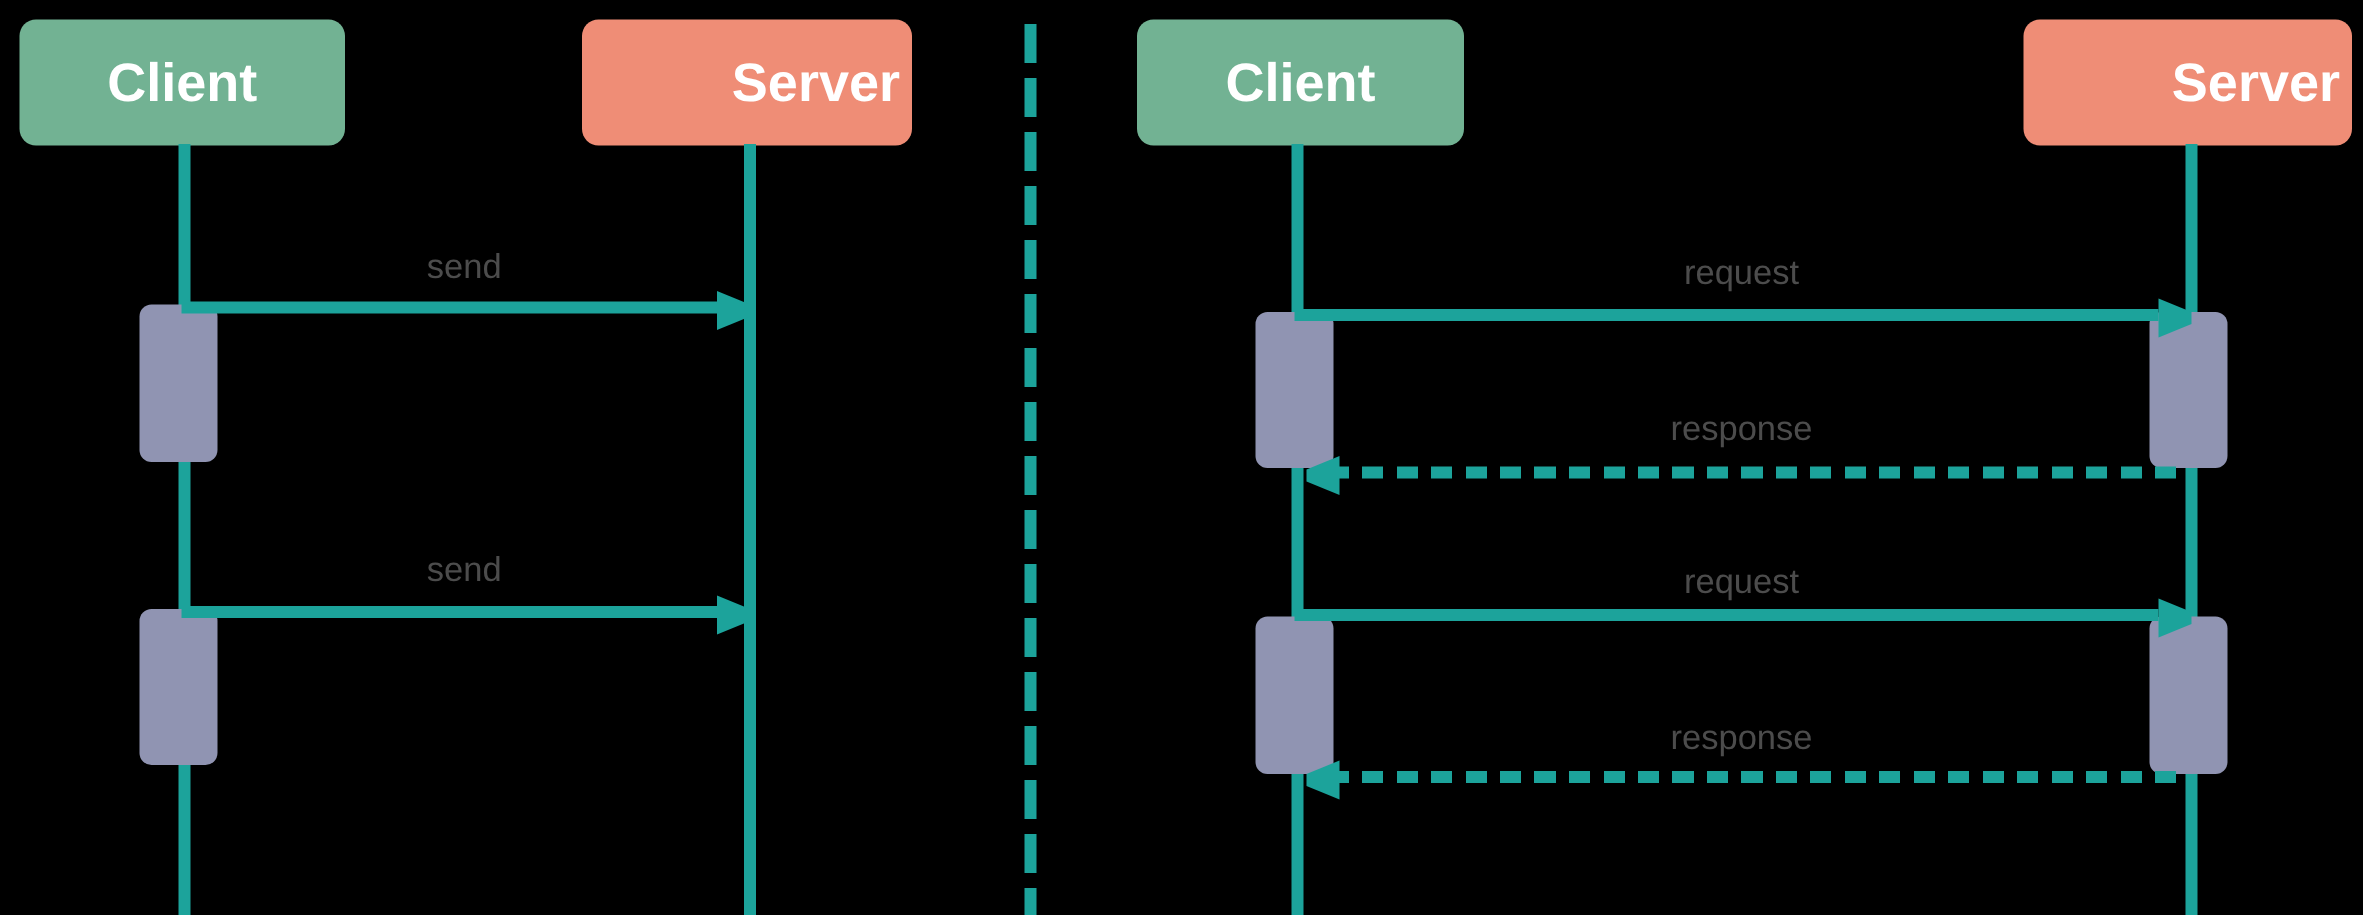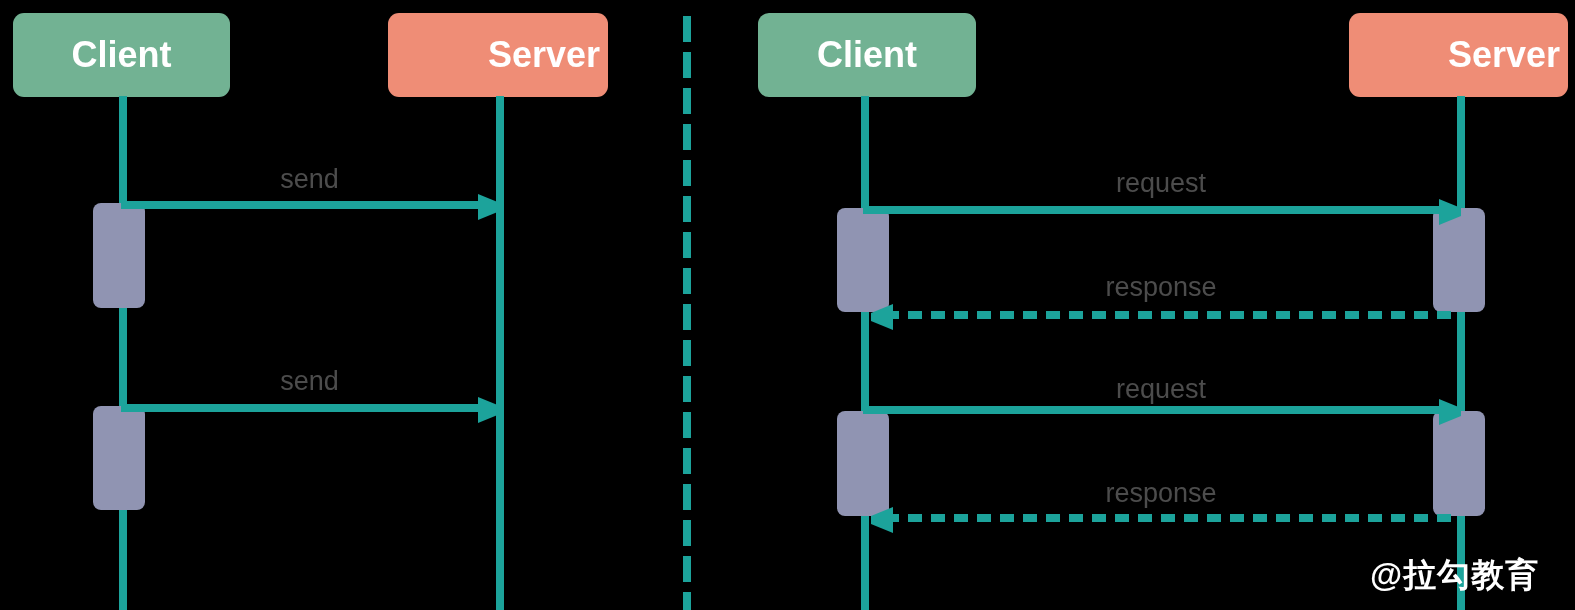--- a/index.html
+++ b/index.html
@@ -64,21 +64,21 @@
   }
   .arrowhead.left{
     border-top:9px solid transparent;
     border-bottom:9px solid transparent;
     border-right:22px solid var(--teal);
   }
   .msg-label{
     position:absolute;
     text-align:center;
     color:var(--label);
-    font-size:27px;
+    font-size:23px;
     z-index:3;
   }
   .divider{
     position:absolute;
     width:4px;
     background:repeating-linear-gradient(180deg, var(--teal) 0 26px, transparent 26px 36px);
     z-index:1;
   }
   .watermark{
     position:absolute;
@@ -141,15 +141,14 @@
   <div class="arrowhead left" style="left:855px;top:296px;"></div>
 
   <div class="msg-label" style="left:855px;width:596px;top:362px;">request</div>
   <div class="msg-line" style="left:855px;top:398px;width:576px;"></div>
   <div class="arrowhead right" style="left:1431px;top:391px;"></div>
 
   <div class="msg-label" style="left:855px;width:596px;top:466px;">response</div>
   <div class="msg-line dashed" style="left:877px;top:506px;width:574px;"></div>
   <div class="arrowhead left" style="left:855px;top:499px;"></div>
 
-  <div class="watermark" style="left:1358px;top:541px;">@拉勾教育</div>
 
 </div>
 
 </body></html>

